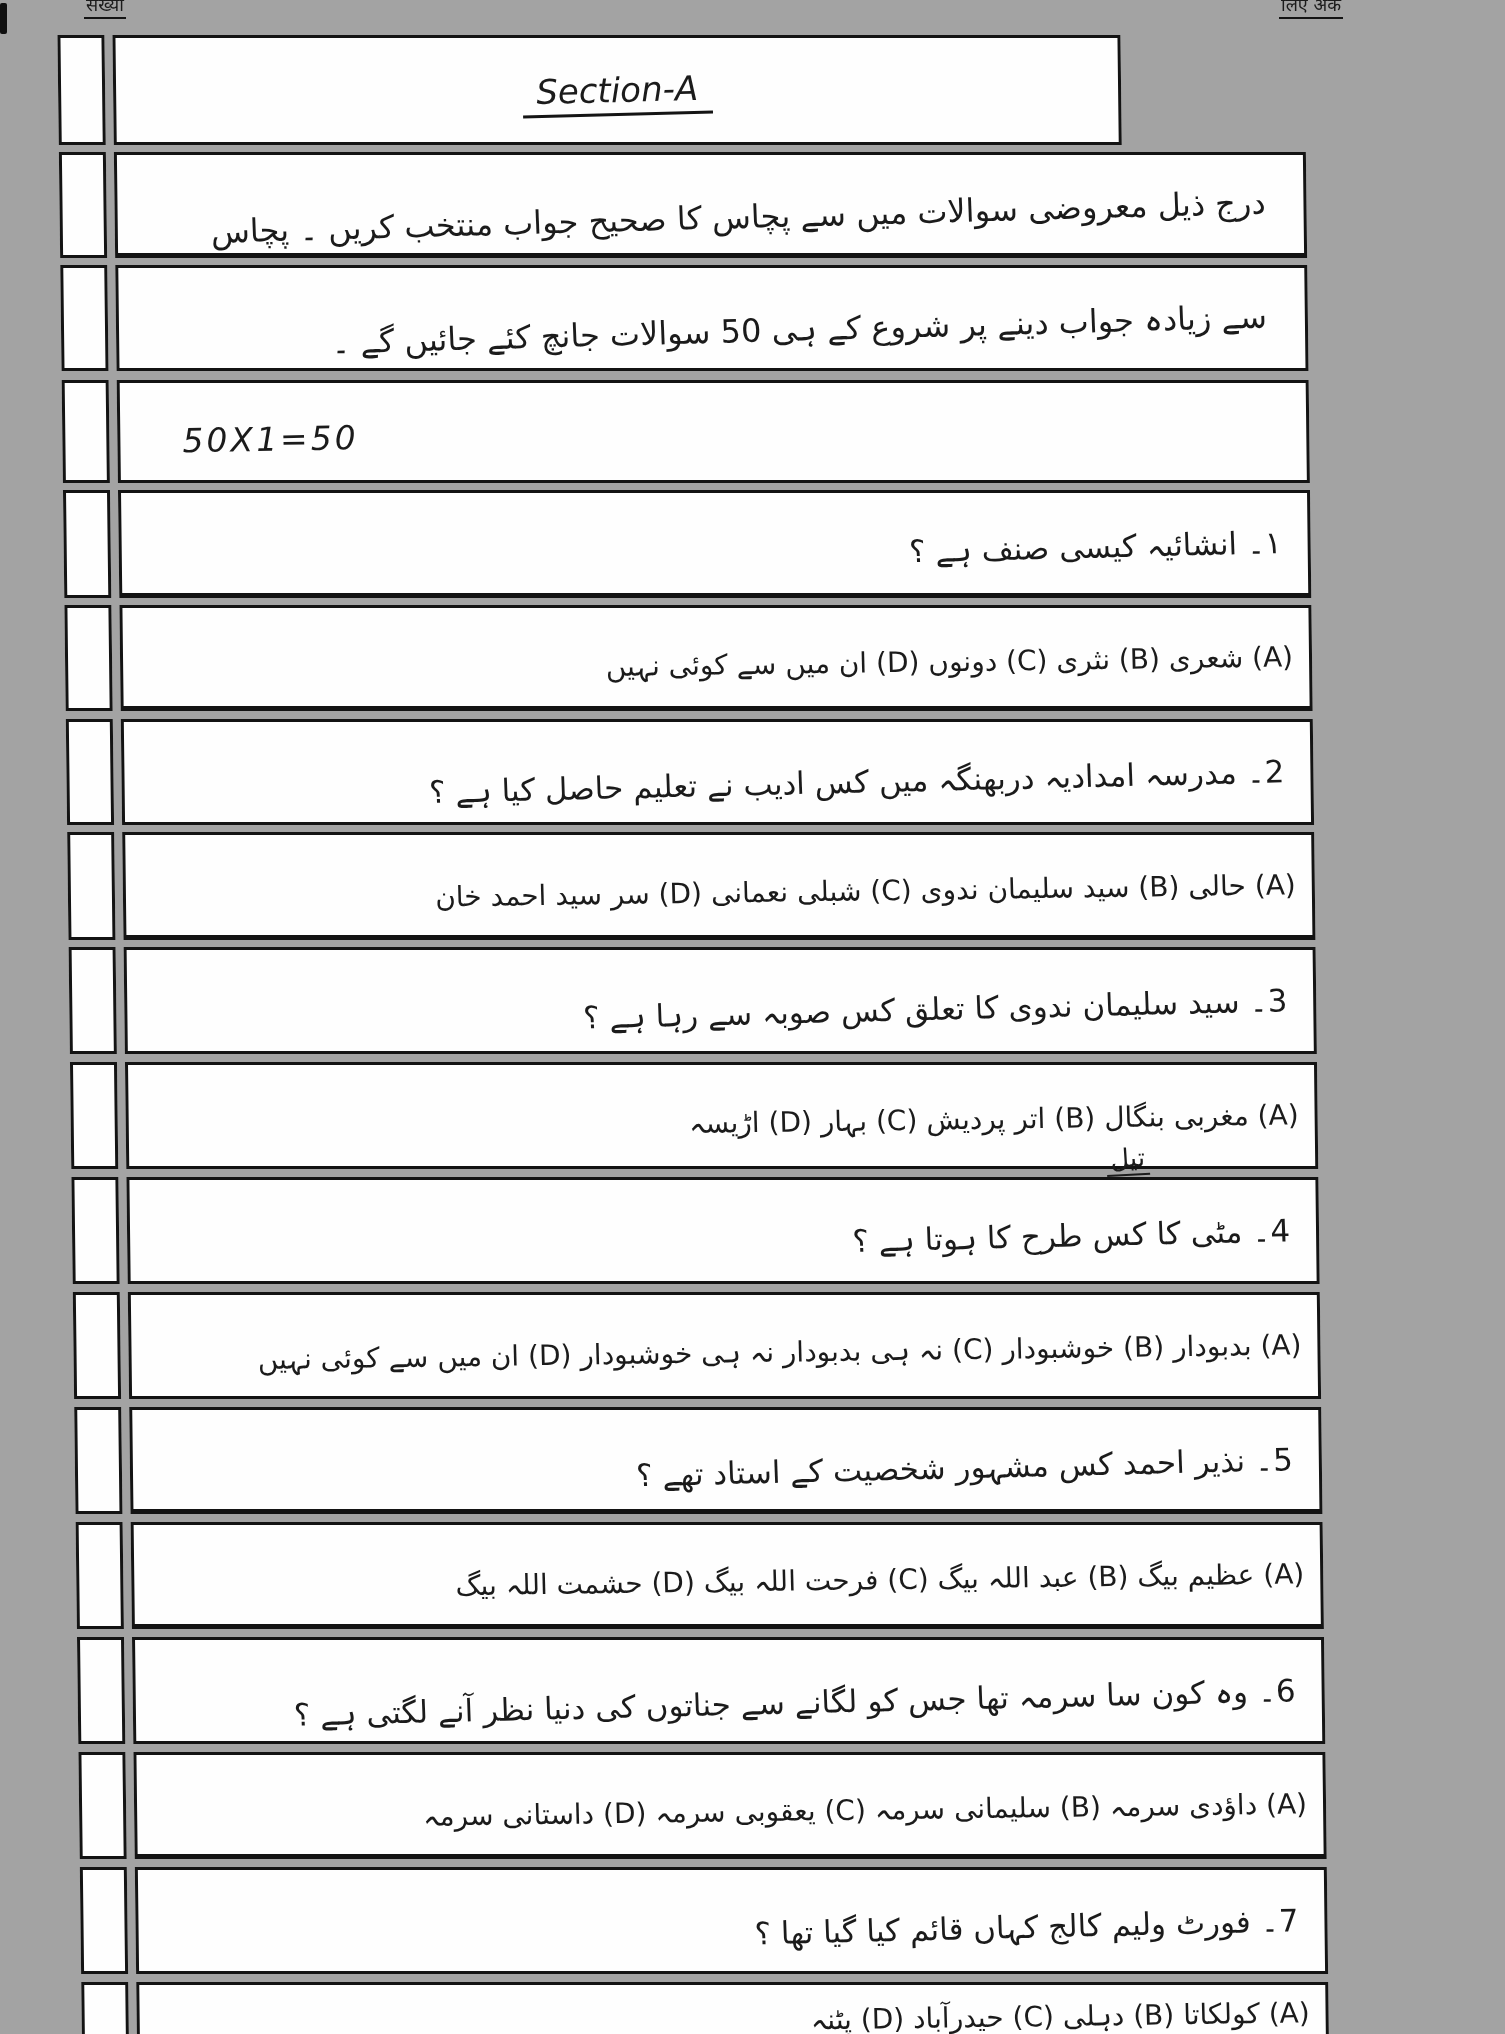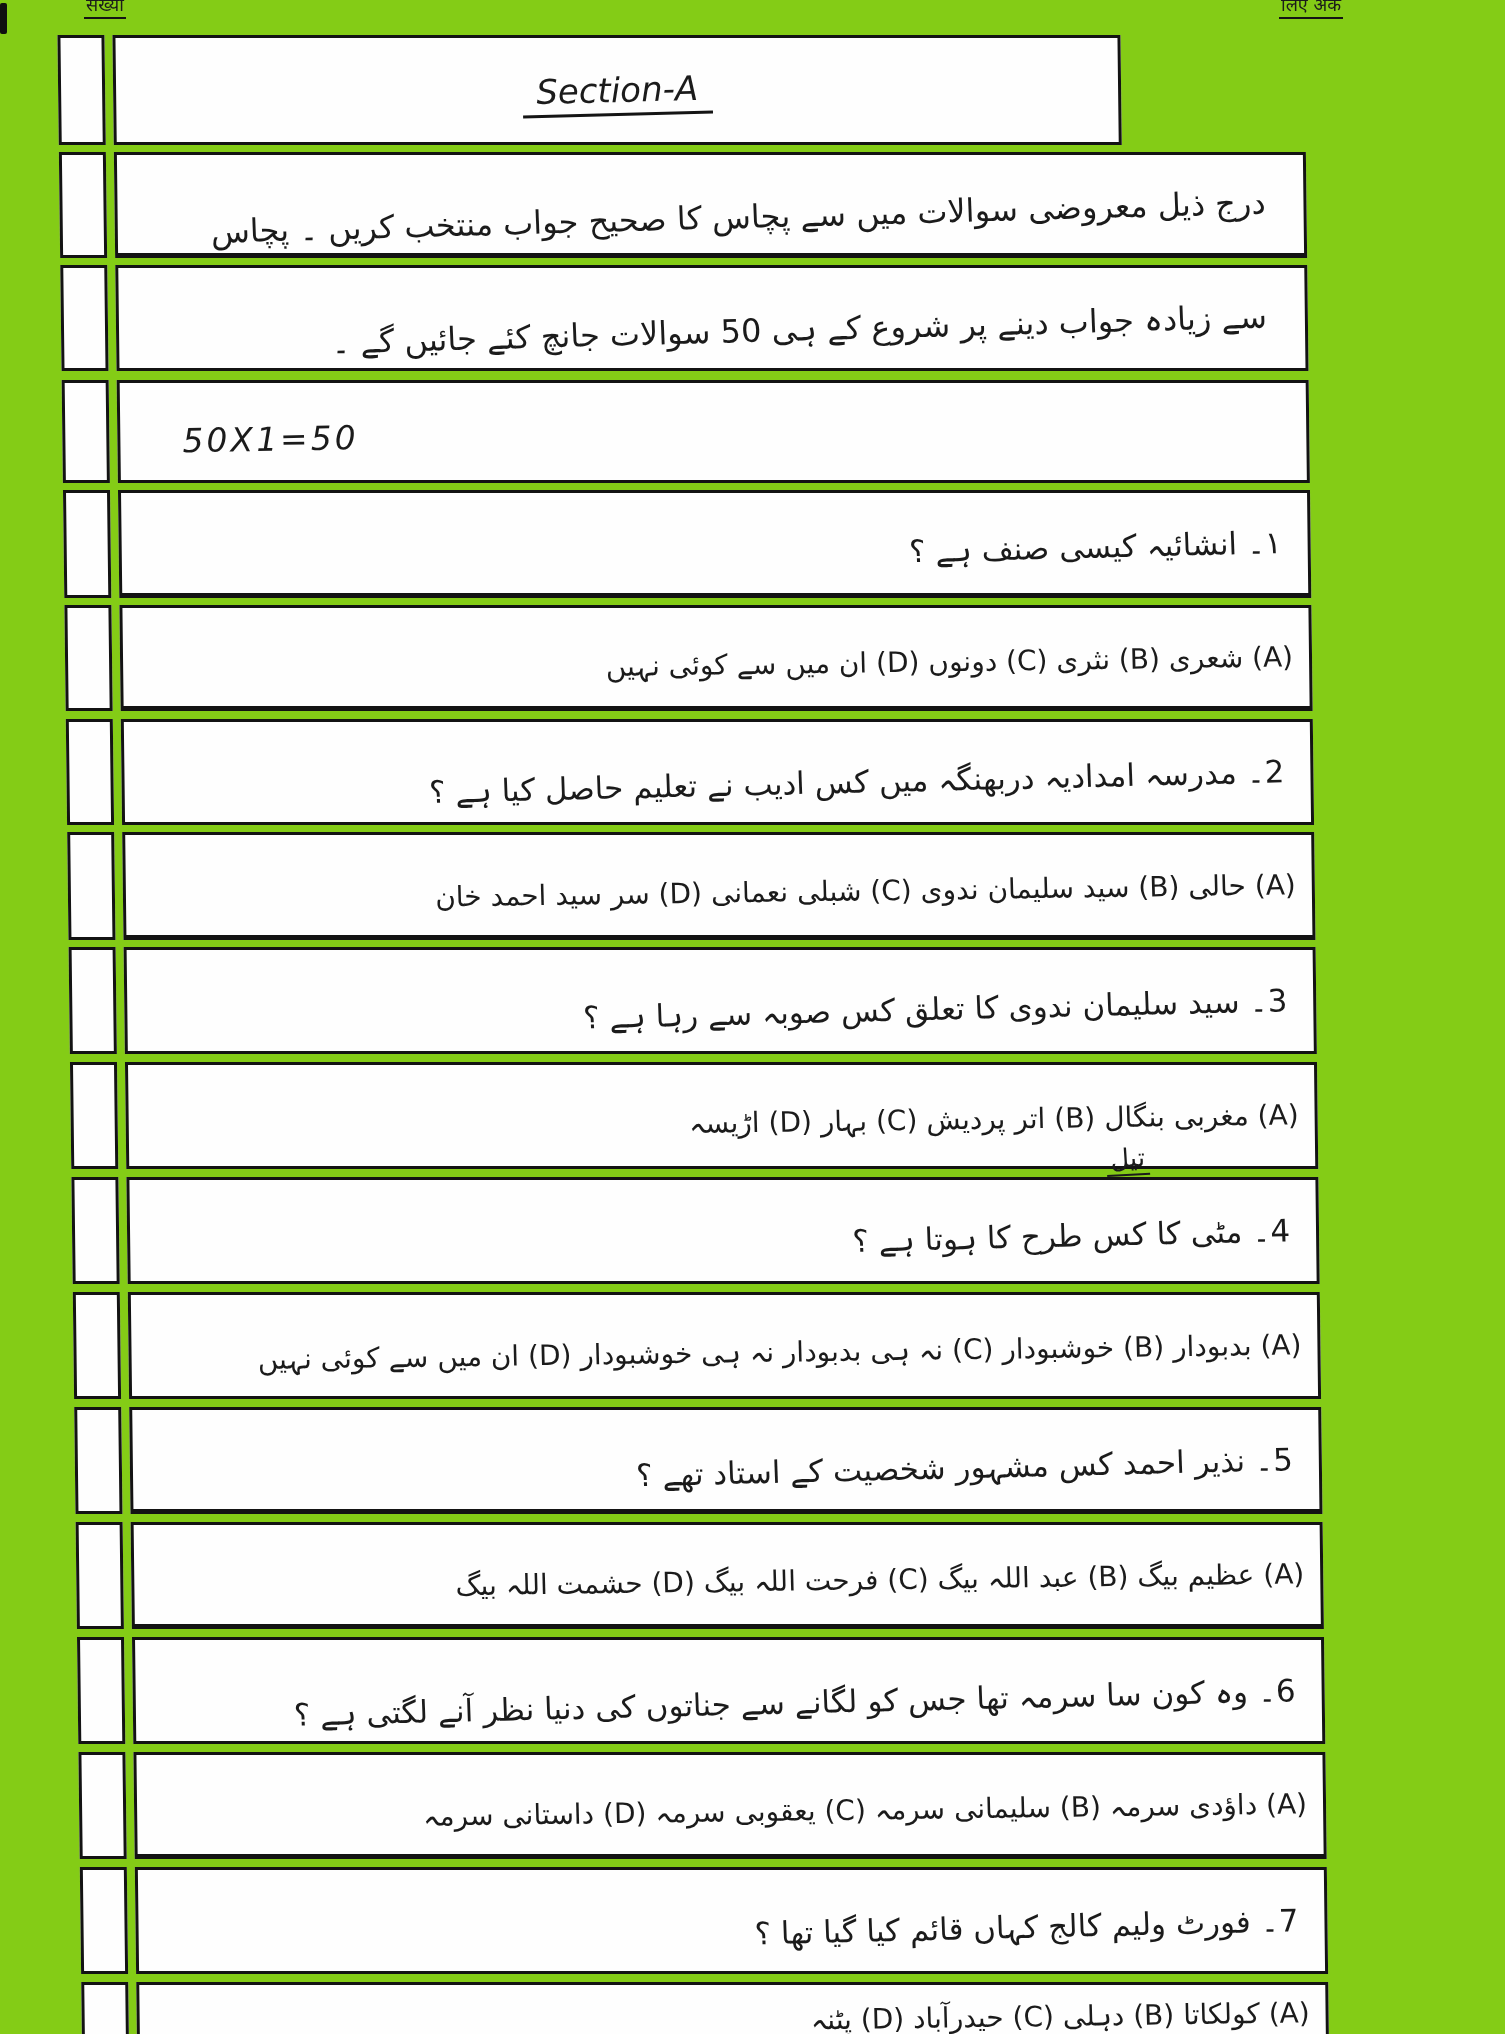--- a/index.html
+++ b/index.html
@@ -1,19 +1,19 @@
 <!DOCTYPE html>
 <html><head>
 <meta charset="utf-8">
 <style>
   html,body{margin:0;padding:0;}
   .page{
     position:relative;
     width:1505px;height:2034px;
-    background:#84cc16;
+    background:#a3a3a3;
     font-family:"DejaVu Sans", sans-serif;
     color:#1b1b1b;
     overflow:hidden;
   }
   
   .sheet{
     position:absolute;inset:0;
     transform:skewX(0.7deg);
     transform-origin:top left;
   }

